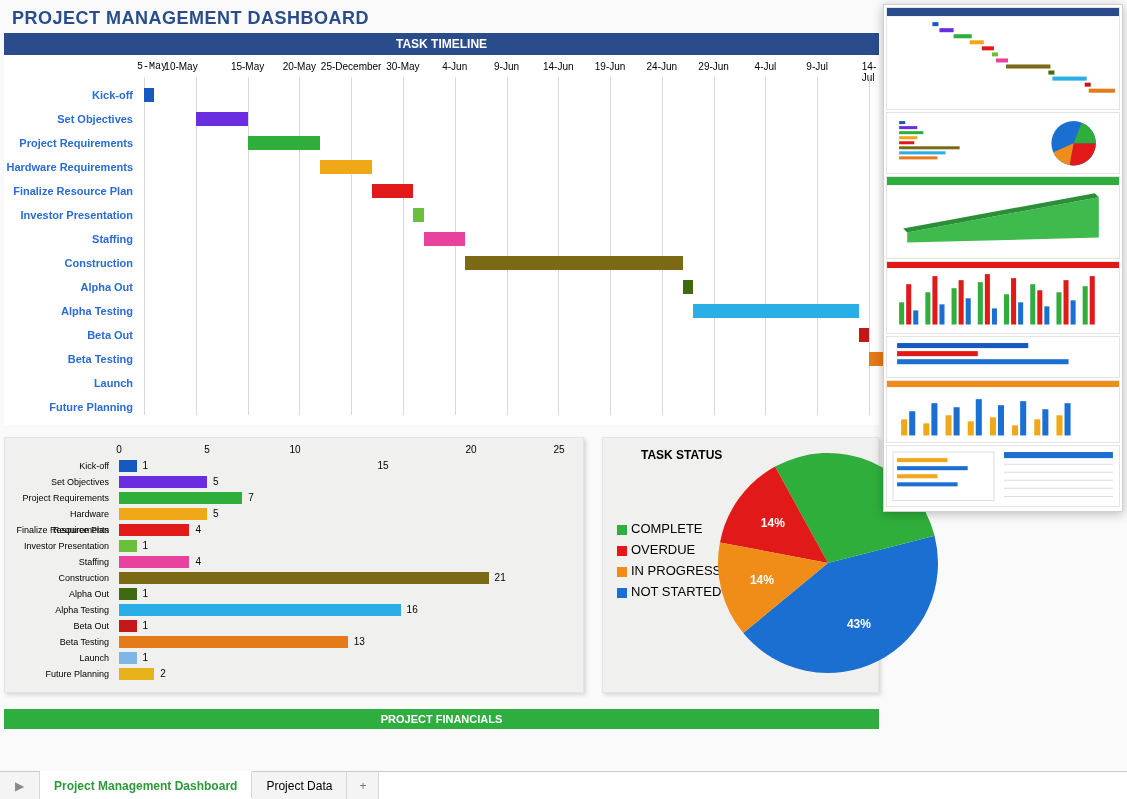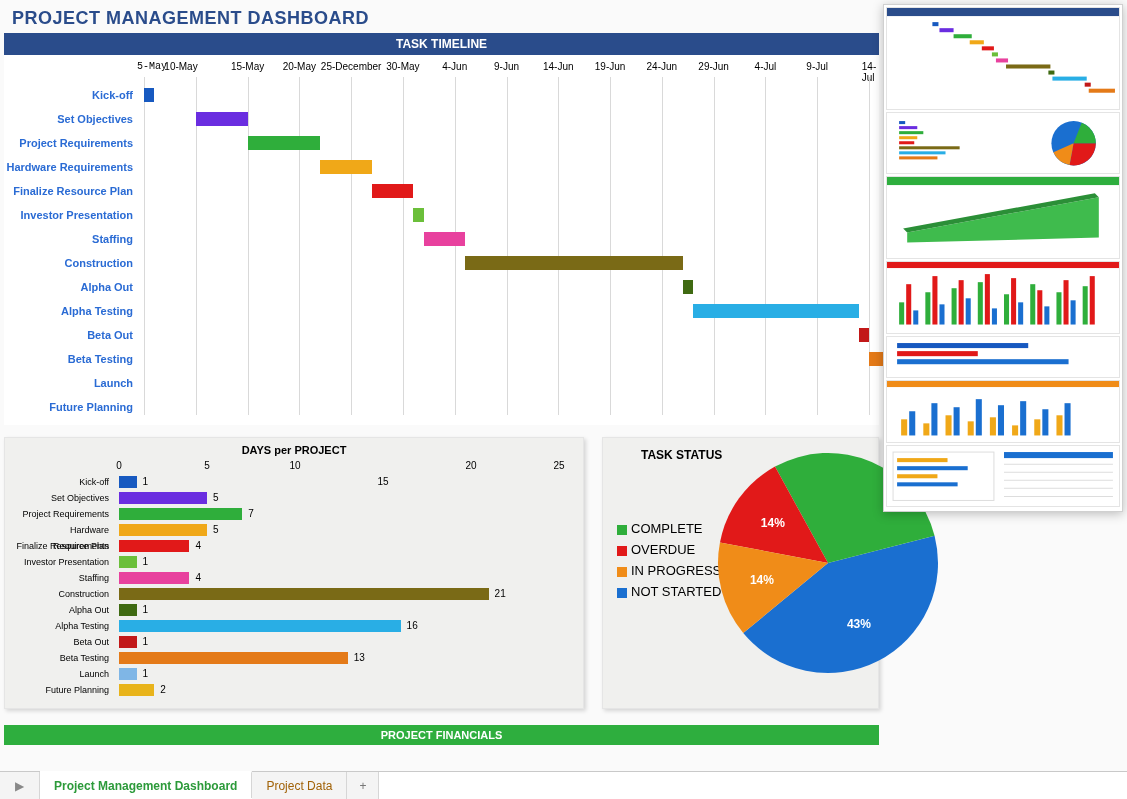--- a/index.html
+++ b/index.html
@@ -201,21 +201,21 @@
     border-right: 1px solid #d6d6d6;
     color: #888;
     background: #f4f4f4;
   }
   .tab {
     padding: 0 14px;
     display: flex;
     align-items: center;
     border-right: 1px solid #d6d6d6;
     background:#f4f4f4;
-    color:#a16207;
+    color:#000000;
   }
   .tab.active {
     background: #fff;
     color: #2c9a3a;
     font-weight: bold;
     border-top: 2px solid #fff;
     position: relative;
     top:-1px;
   }
   .tab-add {
@@ -342,21 +342,20 @@
       </div>
       <div class="gantt-row">
         <div class="gantt-label">Future Planning</div>
         <div class="gantt-bar" style="background: rgb(232, 179, 26); left: 1010px; width: 20.7143px;"></div>
       </div>
     </div>
 </div>
 
 <div class="lower">
   <div class="days-card">
-    <div class="days-title">DAYS per PROJECT</div>
     <div class="days-axis" id="days-axis">
         <div class="days-tick" style="left: 0px;">0</div>
         <div class="days-tick" style="left: 88px;">5</div>
         <div class="days-tick" style="left: 176px;">10</div>
         <div class="days-tick" style="left: 264px; margin-top: 16px;">15</div>
         <div class="days-tick" style="left: 352px;">20</div>
         <div class="days-tick" style="left: 440px;">25</div>
       </div>
     <div id="days-rows">
         <div class="days-row">

